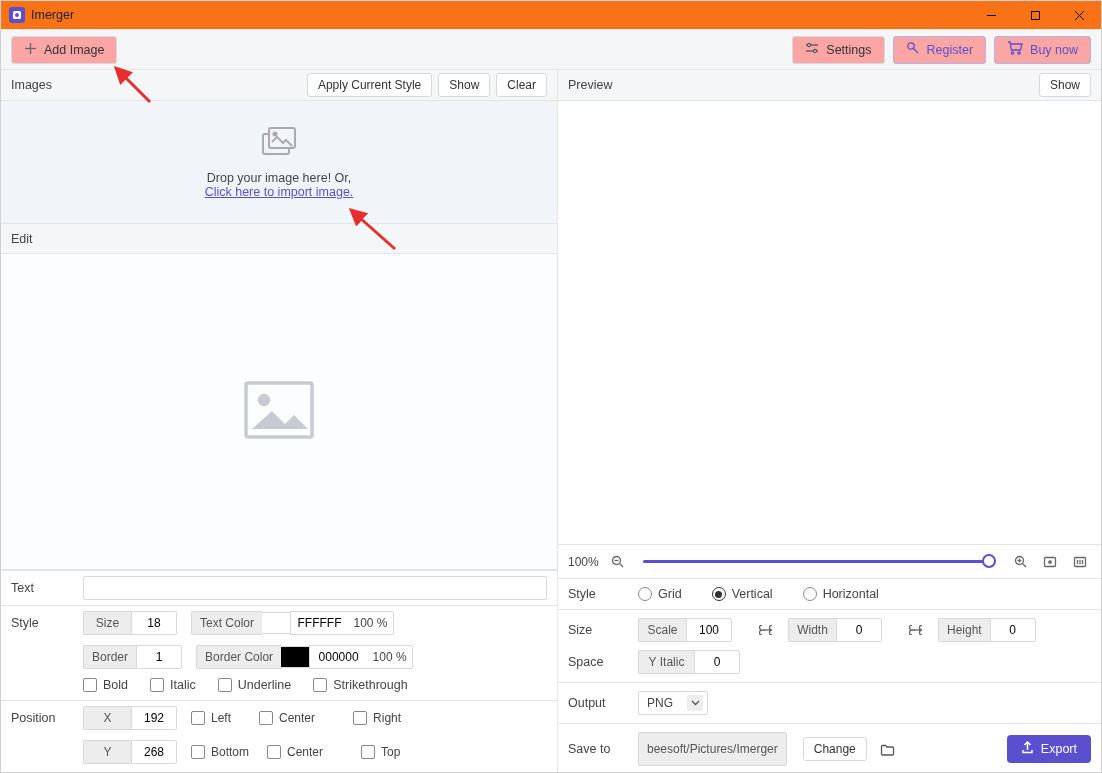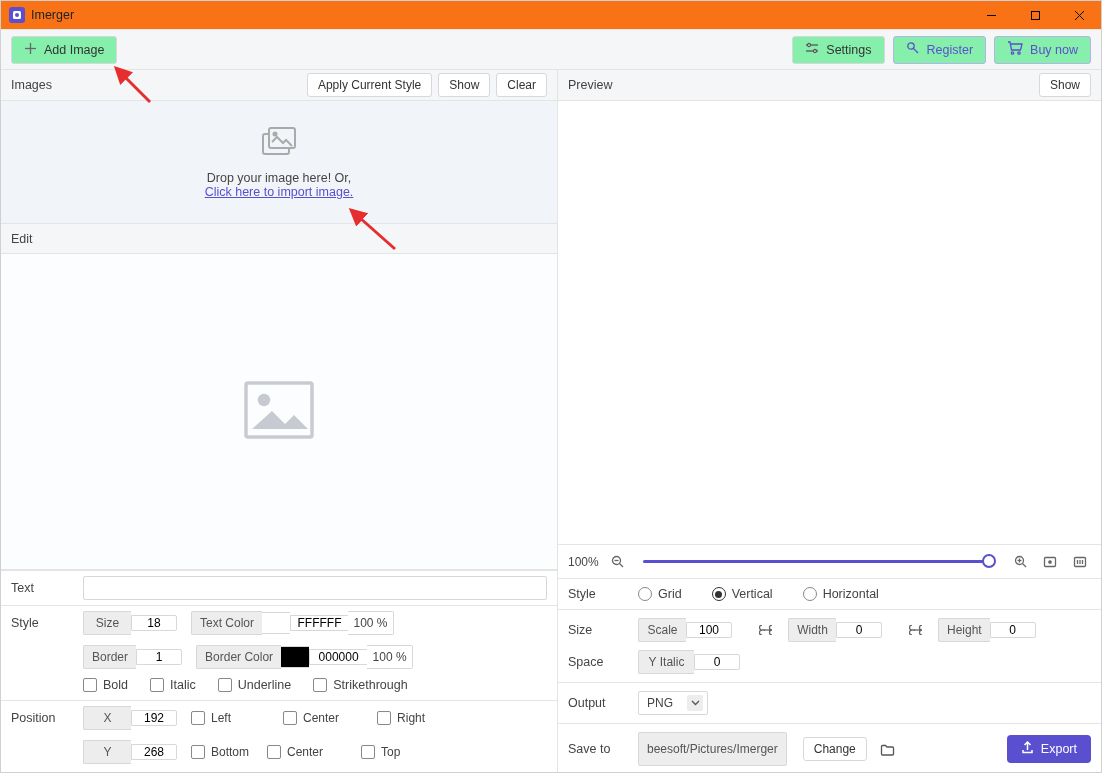--- a/index.html
+++ b/index.html
@@ -9,21 +9,21 @@
   .titlebar { height: 29px; display: flex; align-items: center; padding: 0 0 0 8px; background: #f97316; border-bottom: 1px solid #e8e8e8; }
   .titlebar .logo { width: 16px; height: 16px; background: #5a4fcf; border-radius: 3px; display: inline-flex; align-items: center; justify-content: center; margin-right: 6px; }
   .titlebar .logo svg { width: 10px; height: 10px; }
   .titlebar .title { font-size: 12.5px; color: #222; }
   .titlebar .win-btns { margin-left: auto; display: flex; }
   .win-btn { width: 44px; height: 29px; display: flex; align-items: center; justify-content: center; cursor: pointer; }
   .win-btn svg { width: 11px; height: 11px; }
 
   
   .toolbar { height: 40px; background: #f5f6f8; border-bottom: 1px solid #e4e4e4; display: flex; align-items: center; padding: 0 10px; gap: 8px; }
-  .btn { height: 28px; padding: 0 12px; background: #86efac; border: 1px solid #d6d8dc; border-radius: 3px; font-size: 12.5px; color: #333; display: inline-flex; align-items: center; gap: 7px; cursor: pointer; }
+  .btn { height: 28px; padding: 0 12px; background: #fca5a5; border: 1px solid #d6d8dc; border-radius: 3px; font-size: 12.5px; color: #333; display: inline-flex; align-items: center; gap: 7px; cursor: pointer; }
   .btn.accent { border-color: #b6b0eb; color: #5a4fcf; }
   .spacer { flex: 1; }
 
   
   .main { display: flex; height: calc(773px - 29px - 40px); }
   .left { width: 557px; border-right: 1px solid #e4e4e4; display: flex; flex-direction: column; }
   .right { flex: 1; display: flex; flex-direction: column; }
 
   .panel-header { height: 31px; background: #f5f6f8; border-bottom: 1px solid #e4e4e4; display: flex; align-items: center; padding: 0 10px; font-size: 12.5px; color: #444; }
   .panel-header .spacer { flex: 1; }
@@ -36,21 +36,21 @@
   .edit-header { height: 30px; background: #f5f6f8; border-bottom: 1px solid #e4e4e4; display: flex; align-items: center; padding: 0 10px; font-size: 12.5px; color: #444; }
   .edit-area { flex: 1; background: #fcfdff; display: flex; align-items: center; justify-content: center; border-bottom: 1px solid #e4e4e4; }
 
   .form-row { display: flex; align-items: center; padding: 5px 10px; font-size: 12px; color: #444; }
   .row-label { width: 72px; font-size: 12.5px; }
   .text-input { flex: 1; height: 24px; border: 1px solid #d6d8dc; border-radius: 2px; padding: 0 6px; font-size: 12px; }
 
   .field-group { display: inline-flex; align-items: center; margin-right: 14px; }
   .field-label { background: #ededed; border: 1px solid #d6d8dc; border-right: none; height: 24px; padding: 0 8px; display: inline-flex; align-items: center; font-size: 12px; color: #555; border-radius: 2px 0 0 2px; min-width: 48px; justify-content: center; }
   .field-label.wide { min-width: 70px; }
-  .field-val { border: 1px solid #d6d8dc; height: 16px; width: 46px; text-align: center; font-size: 12px; border-radius: 0 2px 2px 0; }
+  .field-val { border: 1px solid #d6d8dc; height: 24px; width: 46px; text-align: center; font-size: 12px; border-radius: 0 2px 2px 0; }
   .color-swatch { width: 28px; height: 22px; border-top: 1px solid #d6d8dc; border-bottom: 1px solid #d6d8dc; display: inline-block; }
   .field-val.mid { border-radius: 0; border-left: none; border-right: none; }
   .pct { border: 1px solid #d6d8dc; border-left: none; height: 24px; width: 46px; text-align: center; font-size: 12px; border-radius: 0 2px 2px 0; display: inline-flex; align-items: center; justify-content: center; }
 
   .check-row { display: flex; align-items: center; gap: 22px; padding: 4px 10px 8px 82px; font-size: 12.5px; color: #444; }
   .chk { display: inline-flex; align-items: center; gap: 6px; cursor: pointer; }
   .chkbox { width: 14px; height: 14px; border: 1.5px solid #888; border-radius: 2px; display: inline-block; }
 
   .divider { border-top: 1px solid #e4e4e4; }
 
@@ -235,21 +235,21 @@
         </label>
     </div>
 
     <div class="divider"></div>
     <div class="form-row">
       <div class="row-label">Position</div>
       <div class="field-group">
         <span class="field-label">X</span>
         <input class="field-val" value="192" style="">
       </div>
-      <label class="chk" style="margin-right:52px;">
+      <label class="chk" style="margin-right:28px;">
           <span class="chkbox"></span>
           <span>Left</span>
         </label>
       <label class="chk" style="margin-right:38px;">
           <span class="chkbox"></span>
           <span>Center</span>
         </label>
       <label class="chk">
           <span class="chkbox"></span>
           <span>Right</span>

